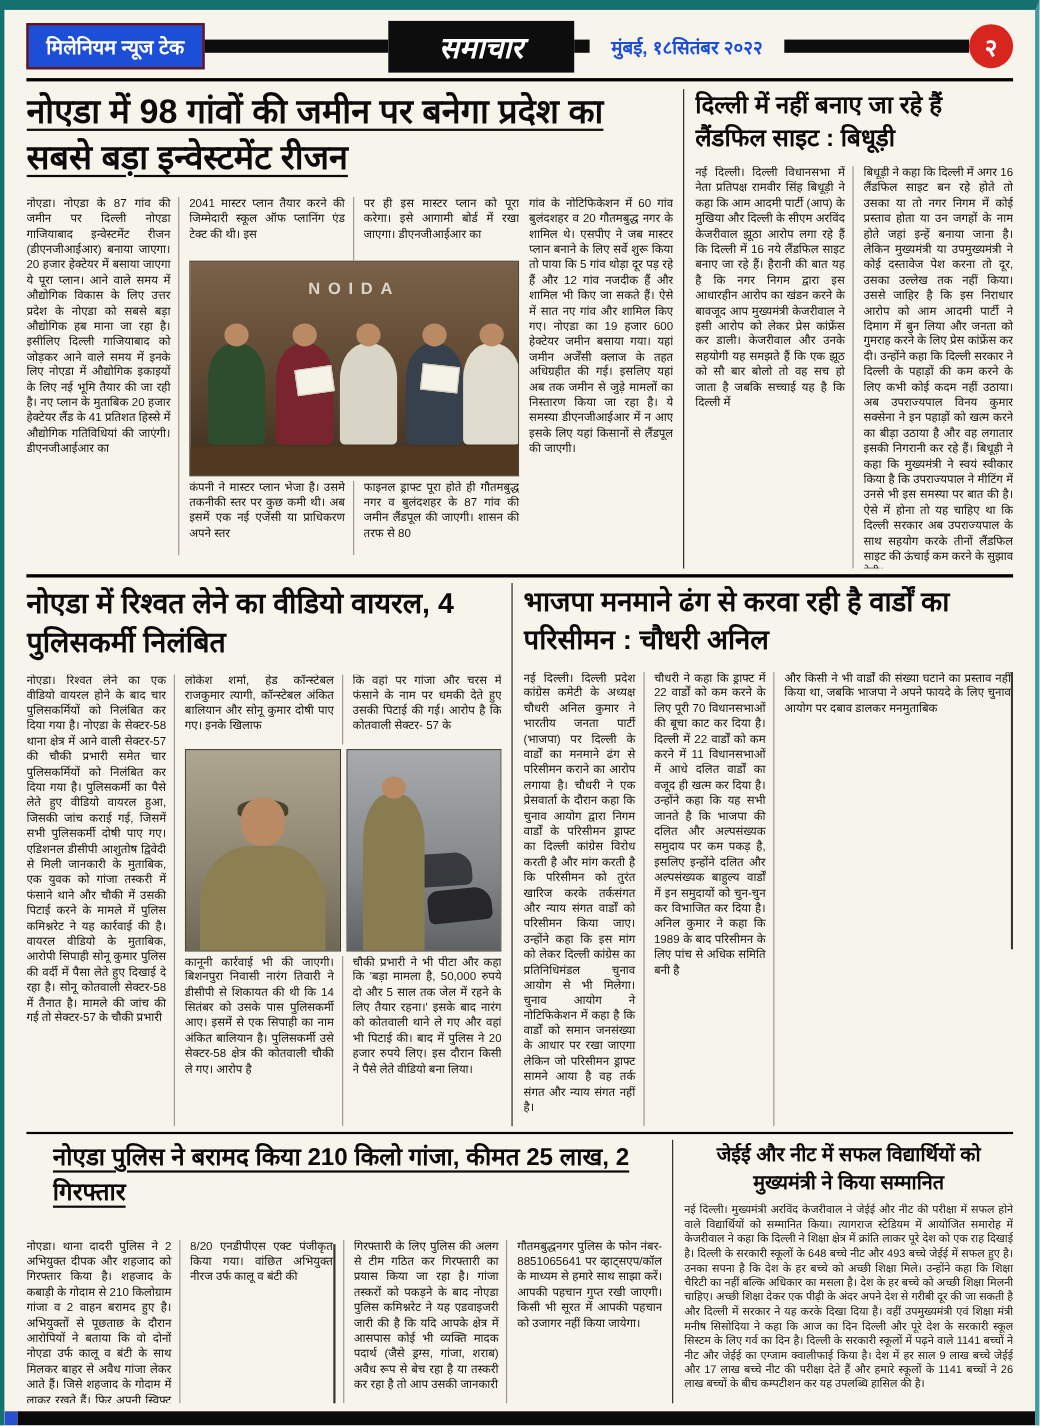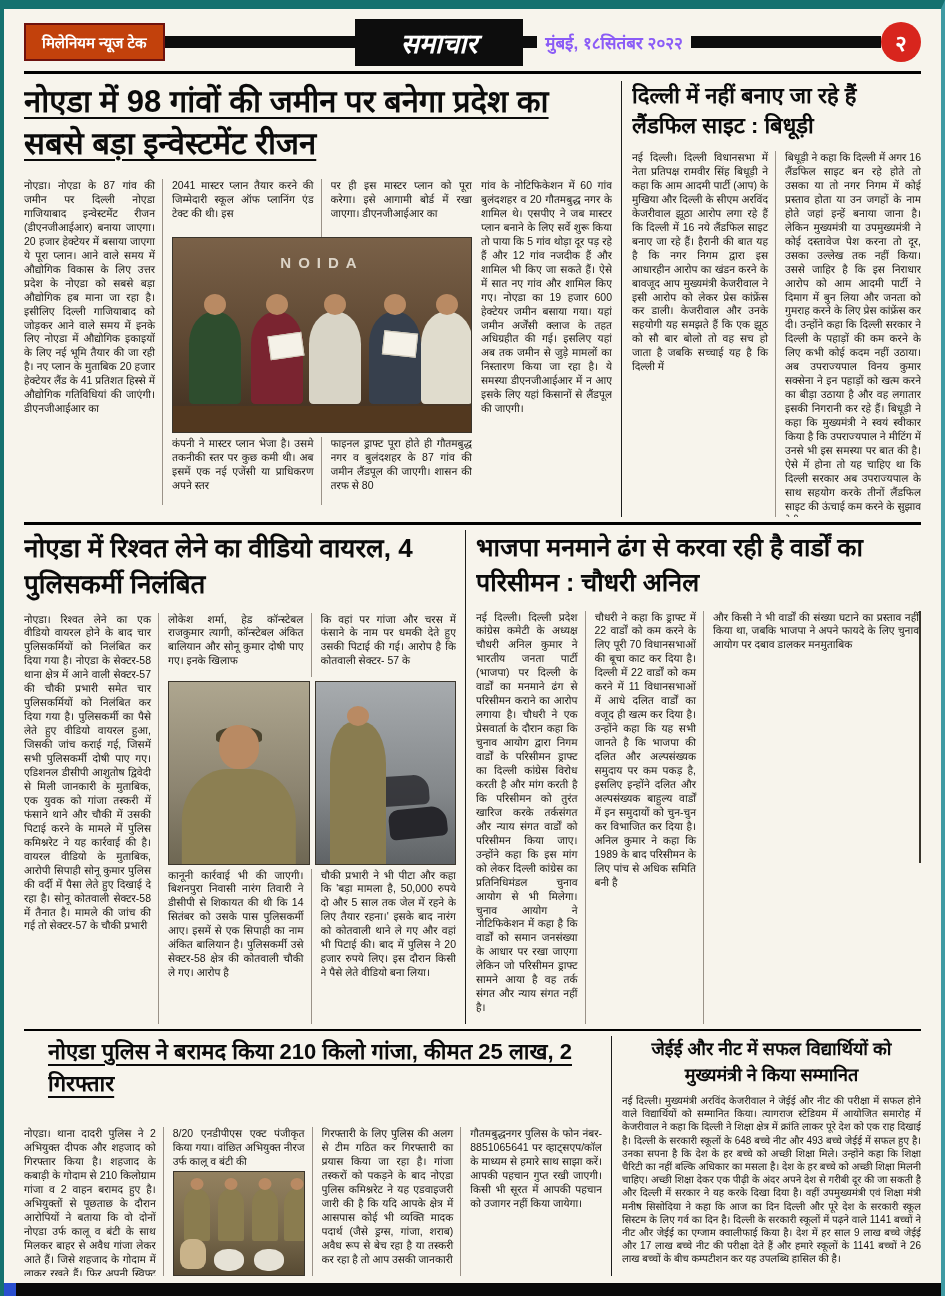--- a/index.html
+++ b/index.html
@@ -4,28 +4,28 @@
 <style>
   * { margin:0; padding:0; box-sizing:border-box; }
   html,body { width:945px; height:1296px; }
   body { font-family:"Liberation Sans","DejaVu Sans",sans-serif; background:#cfd4d6; }
   .page { width:945px; height:1296px; background:#f7f4ec; position:relative; overflow:hidden;
           border-top:9px solid #15716f; border-left:4px solid #15716f; border-right:4px solid #3f9aa3; }
   .inner { padding:9px 20px 0 20px; height:100%; }
 
   
   .masthead { display:flex; align-items:center; height:48px; }
-  .brand { background:#c2410c; color:#ffffff; font-weight:bold; font-size:15px; padding:7px 16px;
+  .brand { background:#1d4ed8; color:#ffffff; font-weight:bold; font-size:18px; padding:7px 16px;
            border:2px solid #6e120e; white-space:nowrap; }
   .mh-bar { height:12px; background:#0d0d0d; }
   .bar-grow { flex:1; }
   .bar-fixed { flex:0 0 14px; }
   .section-box { background:#0d0d0d; color:#fff; font-style:italic; font-weight:bold; font-size:27px;
                  padding:5px 46px; white-space:nowrap; }
-  .dateline { font-weight:bold; font-size:17px; padding:0 8px; white-space:nowrap; color:#8b5cf6; }
+  .dateline { font-weight:bold; font-size:17px; padding:0 20px; white-space:nowrap; color:#1d4ed8; }
   .pagenum { flex:0 0 40px; width:40px; height:40px; background:#d8251d; color:#fff; border-radius:50%;
              display:flex; align-items:center; justify-content:center; font-size:22px; font-weight:bold; }
   .rule { height:3px; background:#000; margin-top:5px; }
   .hrule { height:2.5px; background:#000; margin:5px 0; }
 
   
   .cols { display:flex; gap:9px; overflow:hidden; }
   .c { flex:1; font-size:10.5px; line-height:1.33; text-align:justify; color:#171511;
        overflow:hidden; border-right:1px solid #9a9288; padding-right:7px; }
   .c:last-child { border-right:none; padding-right:0; }
@@ -60,21 +60,21 @@
   .art4-right { flex:0 0 208px; display:flex; flex-direction:row; overflow:hidden; }
   .art4-right .top-snippet { height:66px; overflow:hidden; font-size:10.5px; line-height:1.33; text-align:justify; color:#171511; }
   .art4-caption { flex:1; overflow:hidden; font-size:10.5px; line-height:1.33; text-align:justify; color:#171511; margin-top:4px; }
 
   
   .row3 { display:flex; height:240px; overflow:hidden; }
   .art5 { width:588px; flex:0 0 588px; border-right:1.5px solid #1c1c1c; padding-right:9px;
           display:flex; flex-direction:column; }
   .art5 .headline { font-size:22px; line-height:1.45; height:86px;margin-left:24px; }
   .art5-body { margin-top:5px; flex:1; }
-  .art5-col2 { display:flex; flex-direction:column; overflow:hidden; }
+  .art5-col2 { display:flex; flex-direction:row; overflow:hidden; }
   .art5-col2 .top-snippet { height:40px; overflow:hidden; font-size:10.5px; line-height:1.33; text-align:justify; color:#171511; }
   .art6 { flex:1; padding-left:10px; display:flex; flex-direction:column; }
   .art6 .headline { font-size:18px; line-height:1.45; text-align:center; height:54px; }
   .art6-body { margin-top:4px; flex:1; overflow:hidden; font-size:10px; line-height:1.32;
                text-align:justify; color:#171511; }
 
   
   .photo { position:relative; overflow:hidden; border:1px solid #3a352c; }
   .photo-invest { height:196px; background:linear-gradient(180deg,#7a6148 0%,#5d4732 55%,#3e2e1f 100%); }
   .ph-label { position:absolute; top:16px; left:50%; transform:translateX(-50%); color:#efeadf;

